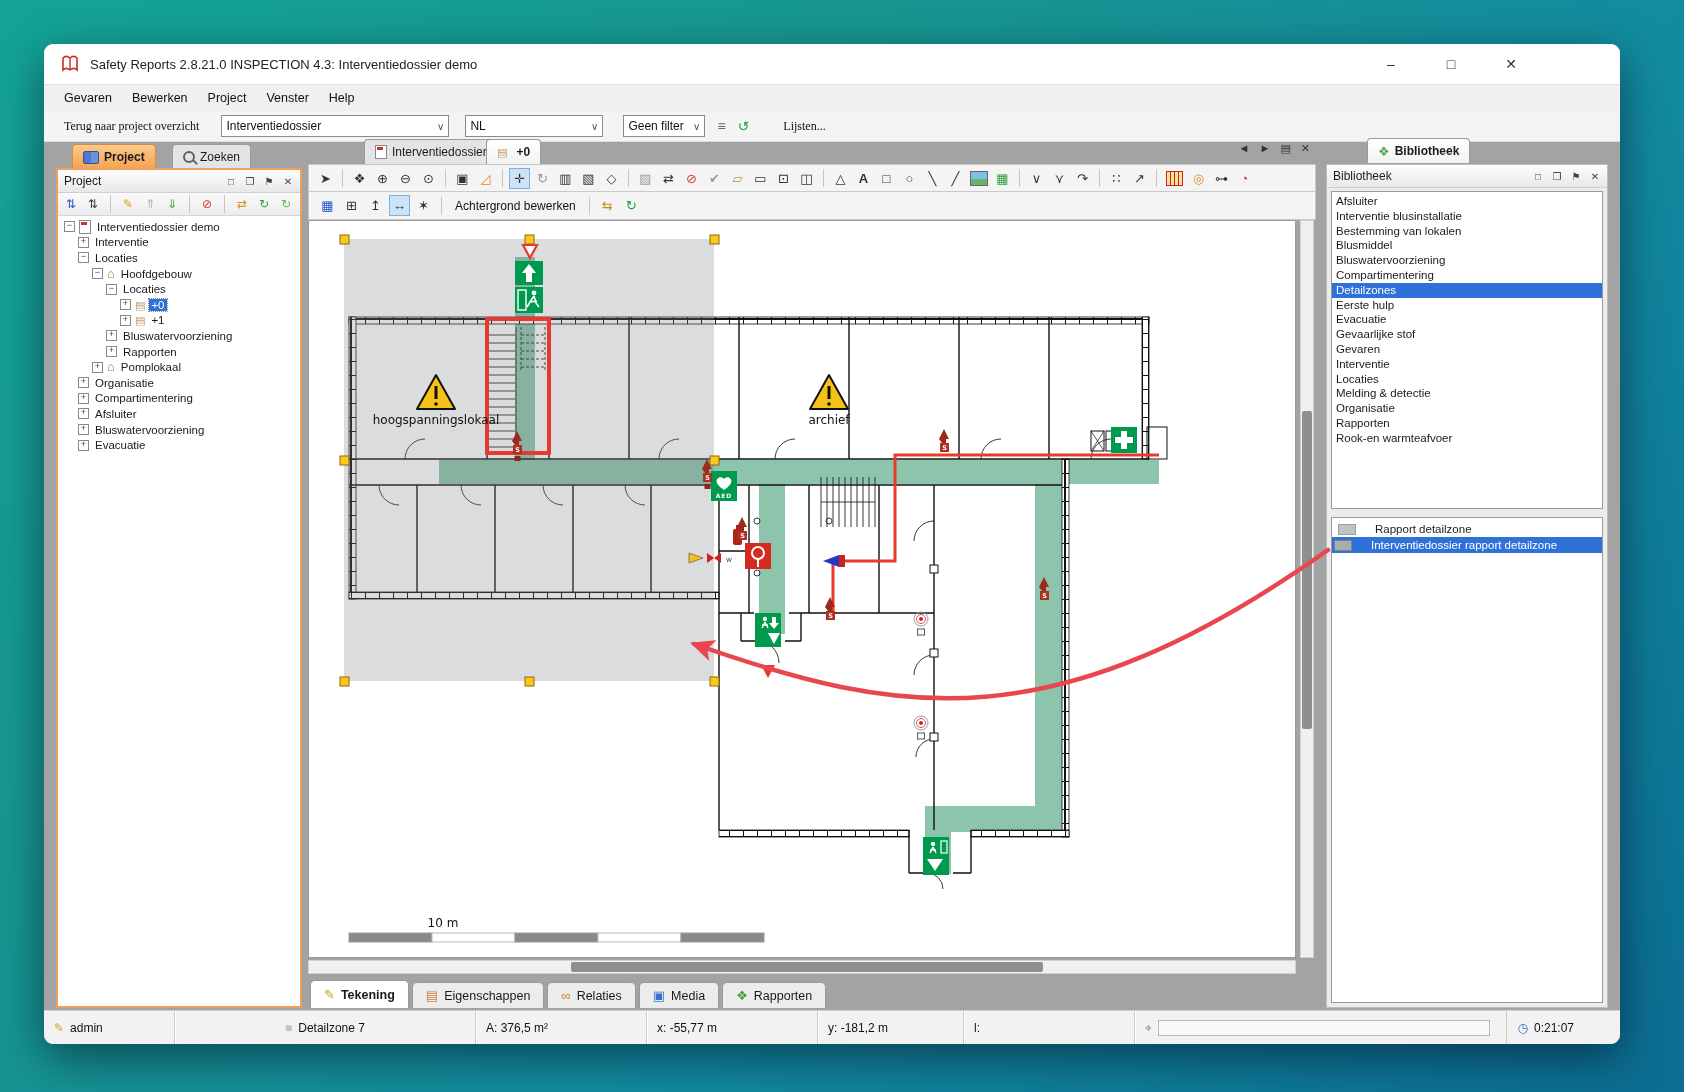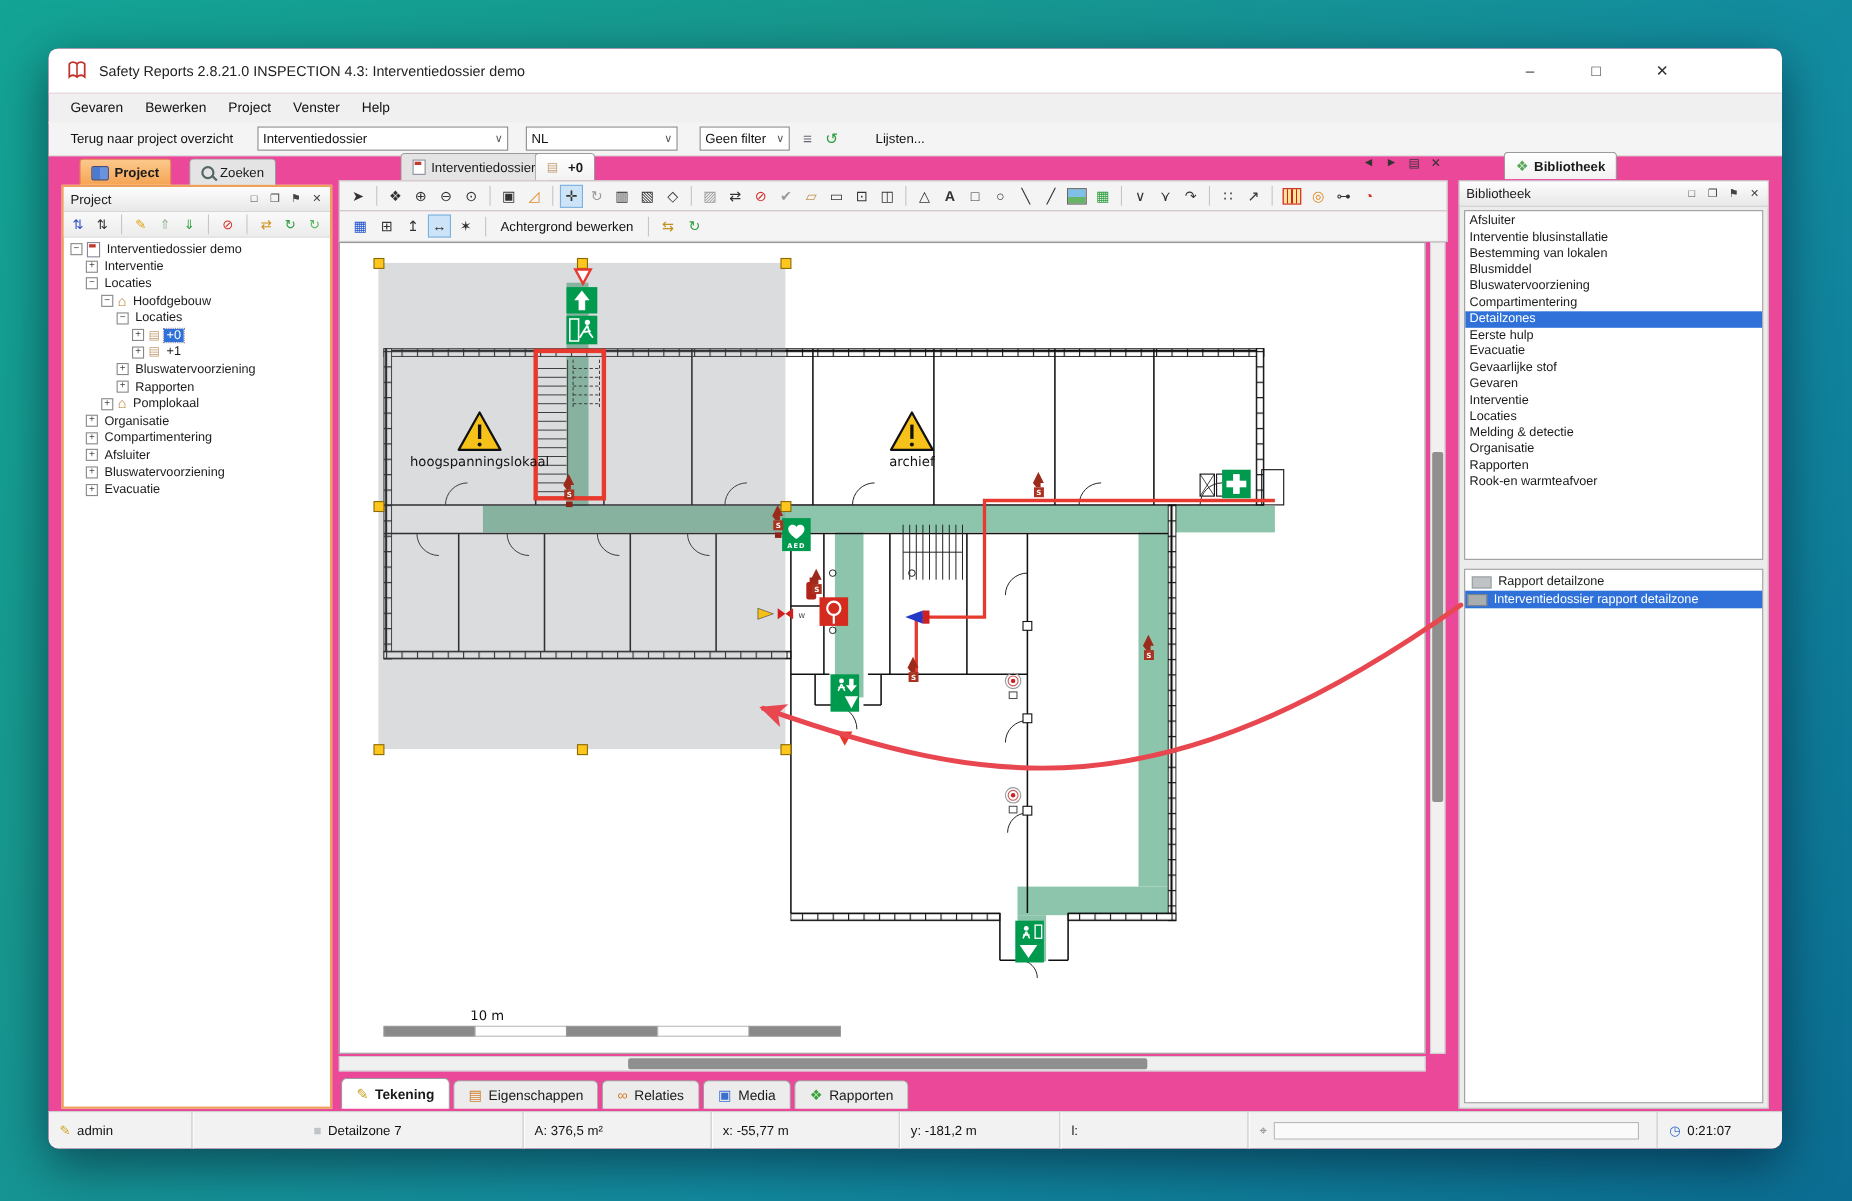--- a/index.html
+++ b/index.html
@@ -3,37 +3,37 @@
 <meta charset="utf-8">
 <style>
   html,body{margin:0;padding:0;}
   body{
     width:1684px;height:1092px;overflow:hidden;
     font-family:"Liberation Sans","DejaVu Sans",sans-serif;
     background:linear-gradient(135deg,#13a496 0%,#17988f 30%,#128ba0 62%,#0b6d92 100%);
     position:relative;font-size:12px;color:#1a1a1a;
     -webkit-font-smoothing:antialiased;
   }
-  .win{position:absolute;left:44px;top:44px;width:1576px;height:1000px;background:#ec4899;
+  .win{position:absolute;left:44px;top:44px;width:1576px;height:1000px;background:#a3a3a3;
     border-radius:9px;box-shadow:0 14px 46px rgba(0,0,20,.5);overflow:hidden;}
   
   .titlebar{position:absolute;left:0;top:0;width:100%;height:40px;background:#ffffff;
     border-bottom:1px solid #e2e2e2;display:flex;align-items:center;}
   .appicon{margin-left:16px;width:20px;height:20px;}
   .title{margin-left:10px;font-size:13px;color:#222;}
   .wctrls{position:absolute;right:96px;top:0;height:40px;display:flex;align-items:center;gap:34px;}
   .wc{width:26px;height:26px;text-align:center;line-height:26px;font-size:14px;color:#333;cursor:default;}
   
   .menubar{position:absolute;left:0;top:41px;width:100%;height:26px;background:#f0f0f0;
     display:flex;align-items:center;padding-left:10px;border-bottom:1px solid #e0e0e0;}
   .mitem{padding:3px 10px;font-size:12.5px;color:#111;}
   
   .quickbar{position:absolute;left:0;top:67px;width:100%;height:30px;background:#f4f4f4;
     border-bottom:1px solid #dcdcdc;display:flex;align-items:center;}
-  .qlabel{margin-left:20px;font-size:12px;color:#111;}
+  .qlabel{margin-left:20px;font-size:12px;color:#111;font-family:Liberation Serif, serif;}
   .combo{height:20px;background:#fff;border:1px solid #8a8a8a;display:flex;align-items:center;
     justify-content:space-between;padding:0 4px;font-size:12px;color:#111;}
   .combo .chev{color:#555;font-size:10px;margin-left:6px;}
   .qic{margin-left:12px;font-size:14px;}
   
   .ptab{position:absolute;height:24px;display:flex;align-items:center;gap:5px;padding:0 10px;
     border:1px solid #9a9a9a;border-bottom:none;border-radius:4px 4px 0 0;background:#e4e4e4;font-size:12px;}
   .ptab.active{background:linear-gradient(#ffffff,#f2f2f2);font-weight:bold;}
   .ptab.orange{background:linear-gradient(#fcc98c,#f5a352);border-color:#d98b3f;font-weight:bold;}
   .phead{height:22px;display:flex;align-items:center;padding:0 6px;
@@ -103,21 +103,21 @@
   .progress{width:330px;height:14px;background:#fafafa;border:1px solid #b9b9b9;}
   
   .rpanel{position:absolute;left:1282px;top:120px;width:282px;height:844px;background:#ececec;
     border:1px solid #bdbdbd;box-sizing:border-box;}
   .libbox{position:absolute;left:4px;top:26px;width:272px;height:318px;background:#fff;
     border:1px solid #9a9a9a;overflow:hidden;padding-top:2px;box-sizing:border-box;}
   .lrow{height:14.8px;line-height:14.8px;font-size:11.5px;padding-left:4px;white-space:nowrap;}
   .lrow.sel{background:#2f71d9;color:#fff;}
   .repbox{position:absolute;left:4px;top:352px;width:272px;height:486px;background:#fff;
     border:1px solid #9a9a9a;padding-top:3px;box-sizing:border-box;}
-  .rrow{height:16px;display:flex;align-items:center;gap:6px;font-size:11.5px;padding-left:6px;}
+  .rrow{height:16px;display:flex;align-items:center;gap:19px;font-size:11.5px;padding-left:6px;}
   .rrow.sel{background:#2f71d9;color:#fff;padding-left:2px;}
   .swatch{width:16px;height:9px;background:#bfc3c5;border:1px solid #9aa0a2;flex:none;}
   .rrow.sel .swatch{background:#a8adb0;border-color:#7d8487;}
   
   .overlay{position:absolute;left:0;top:0;width:1576px;height:1000px;pointer-events:none;z-index:60;}
   svg text{font-family:"DejaVu Sans","Liberation Sans",sans-serif;}
 </style>
 </head>
 <body>
 

